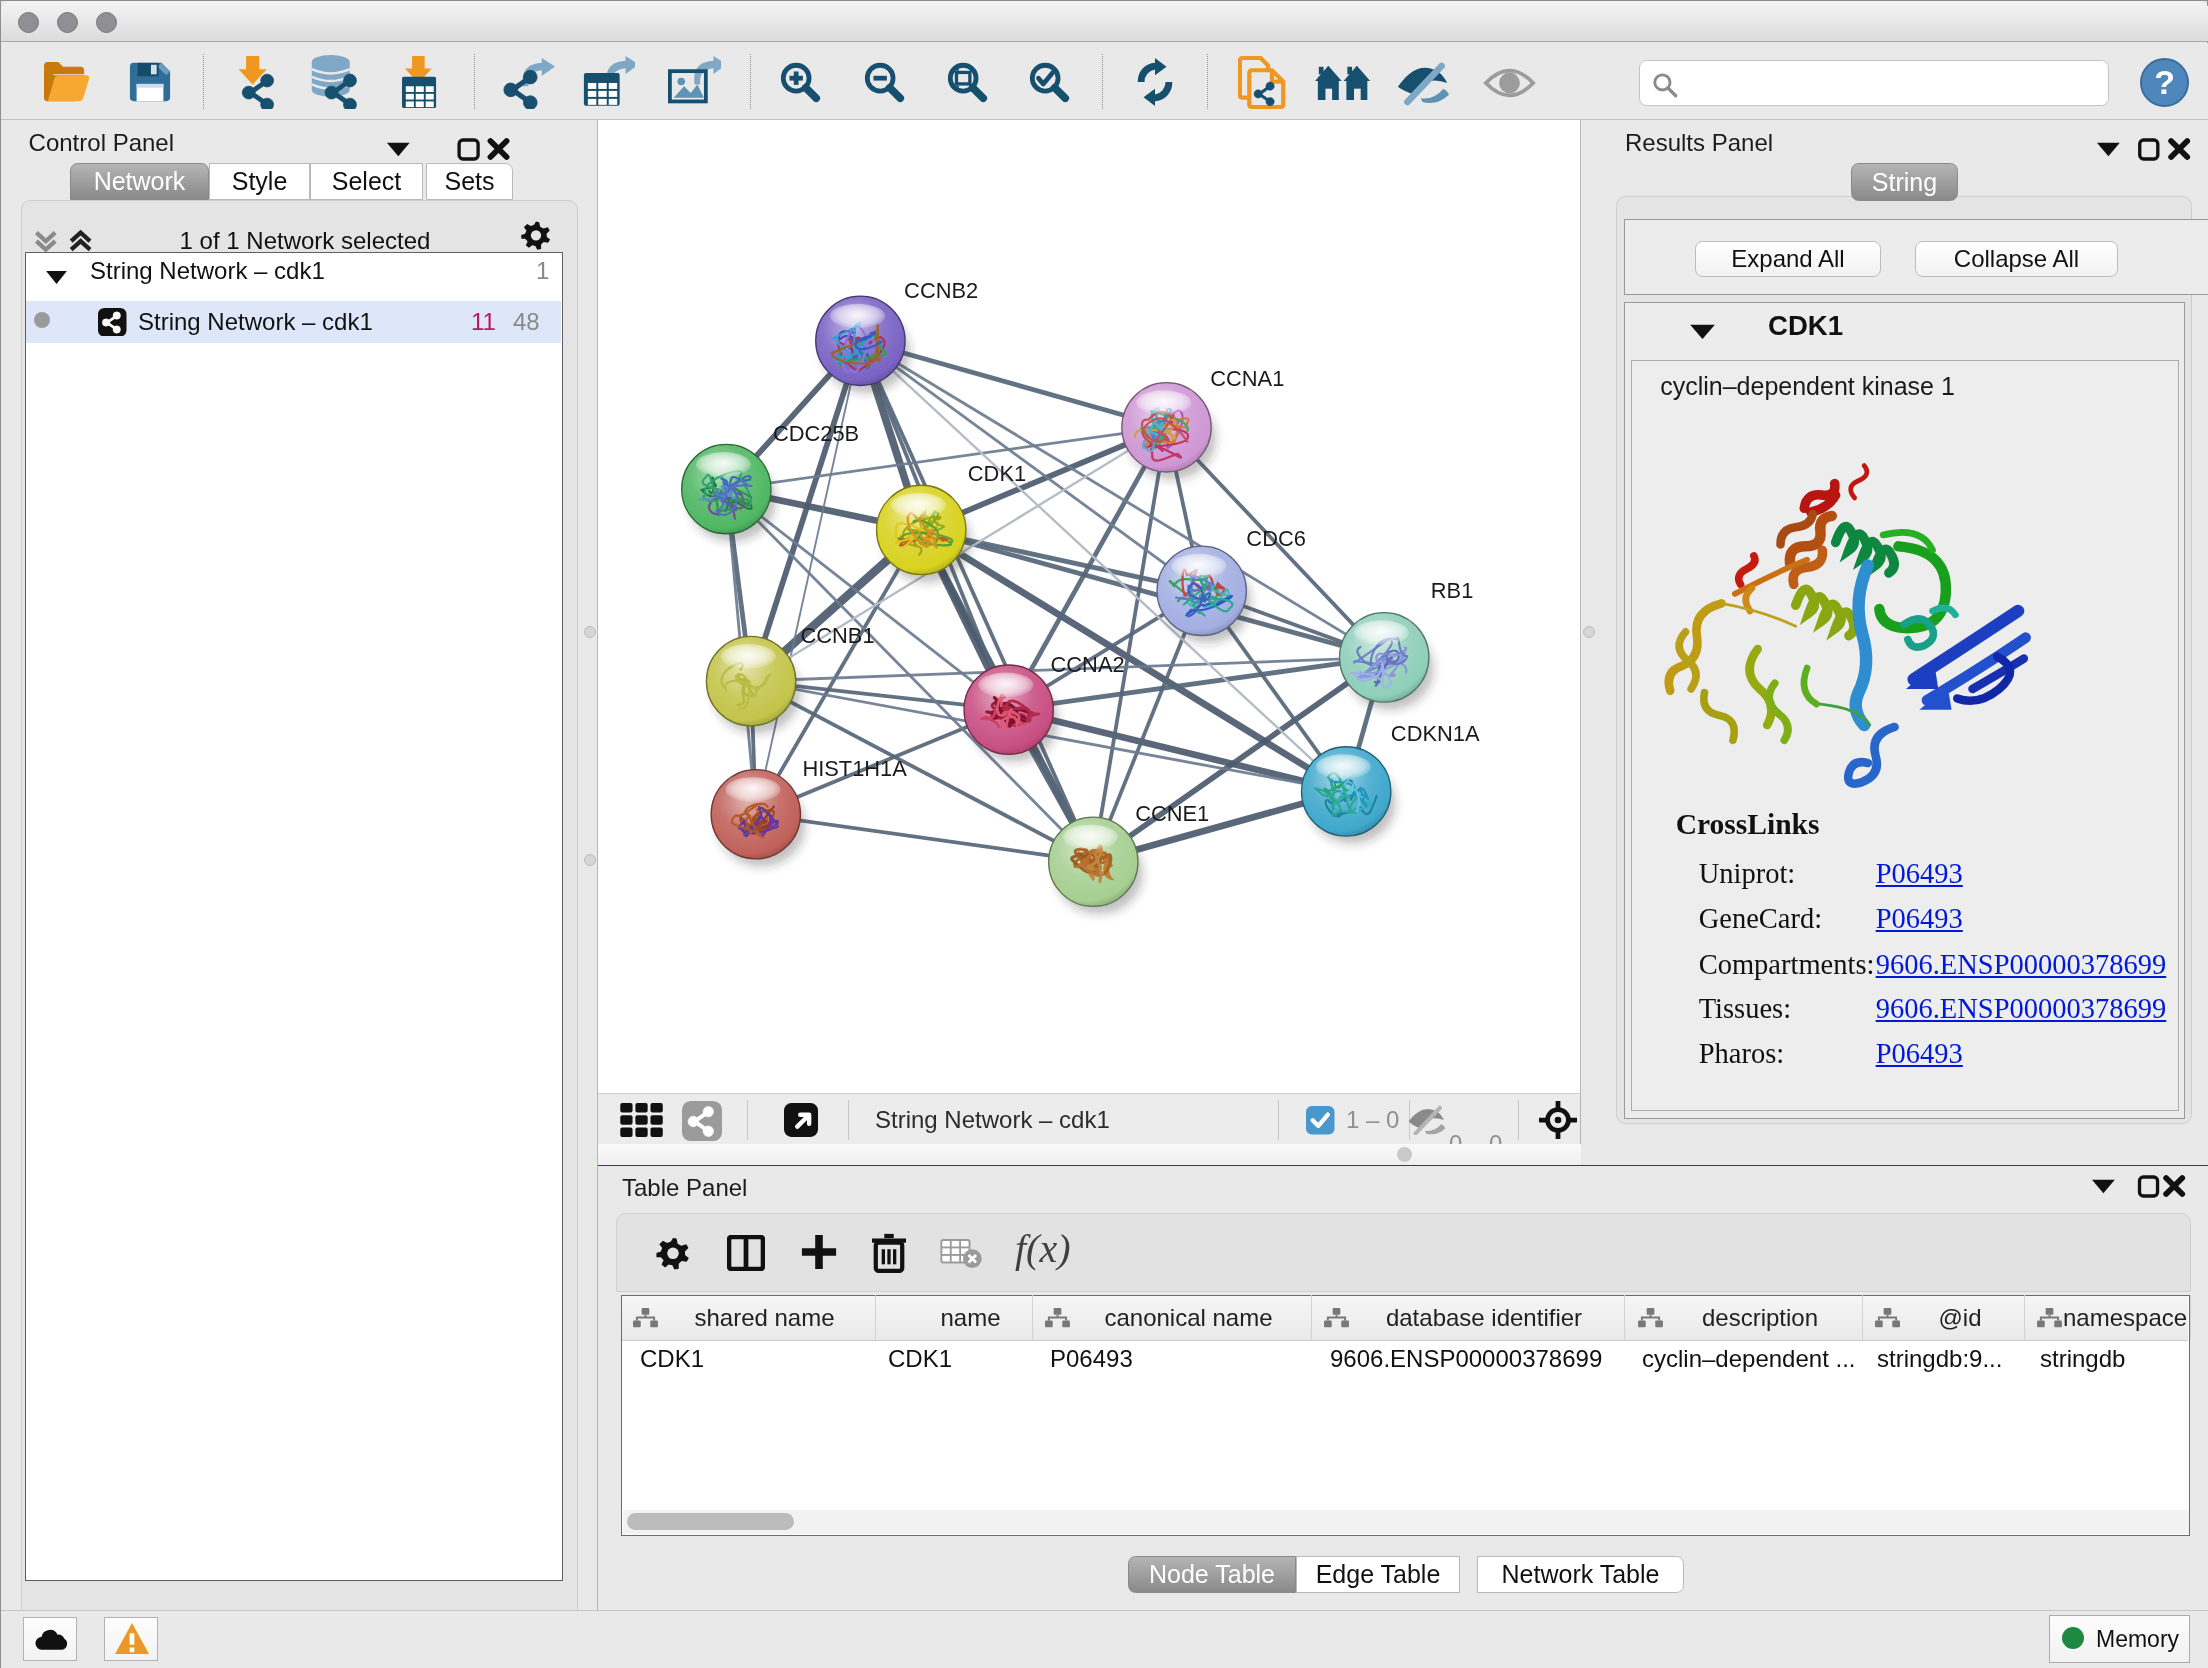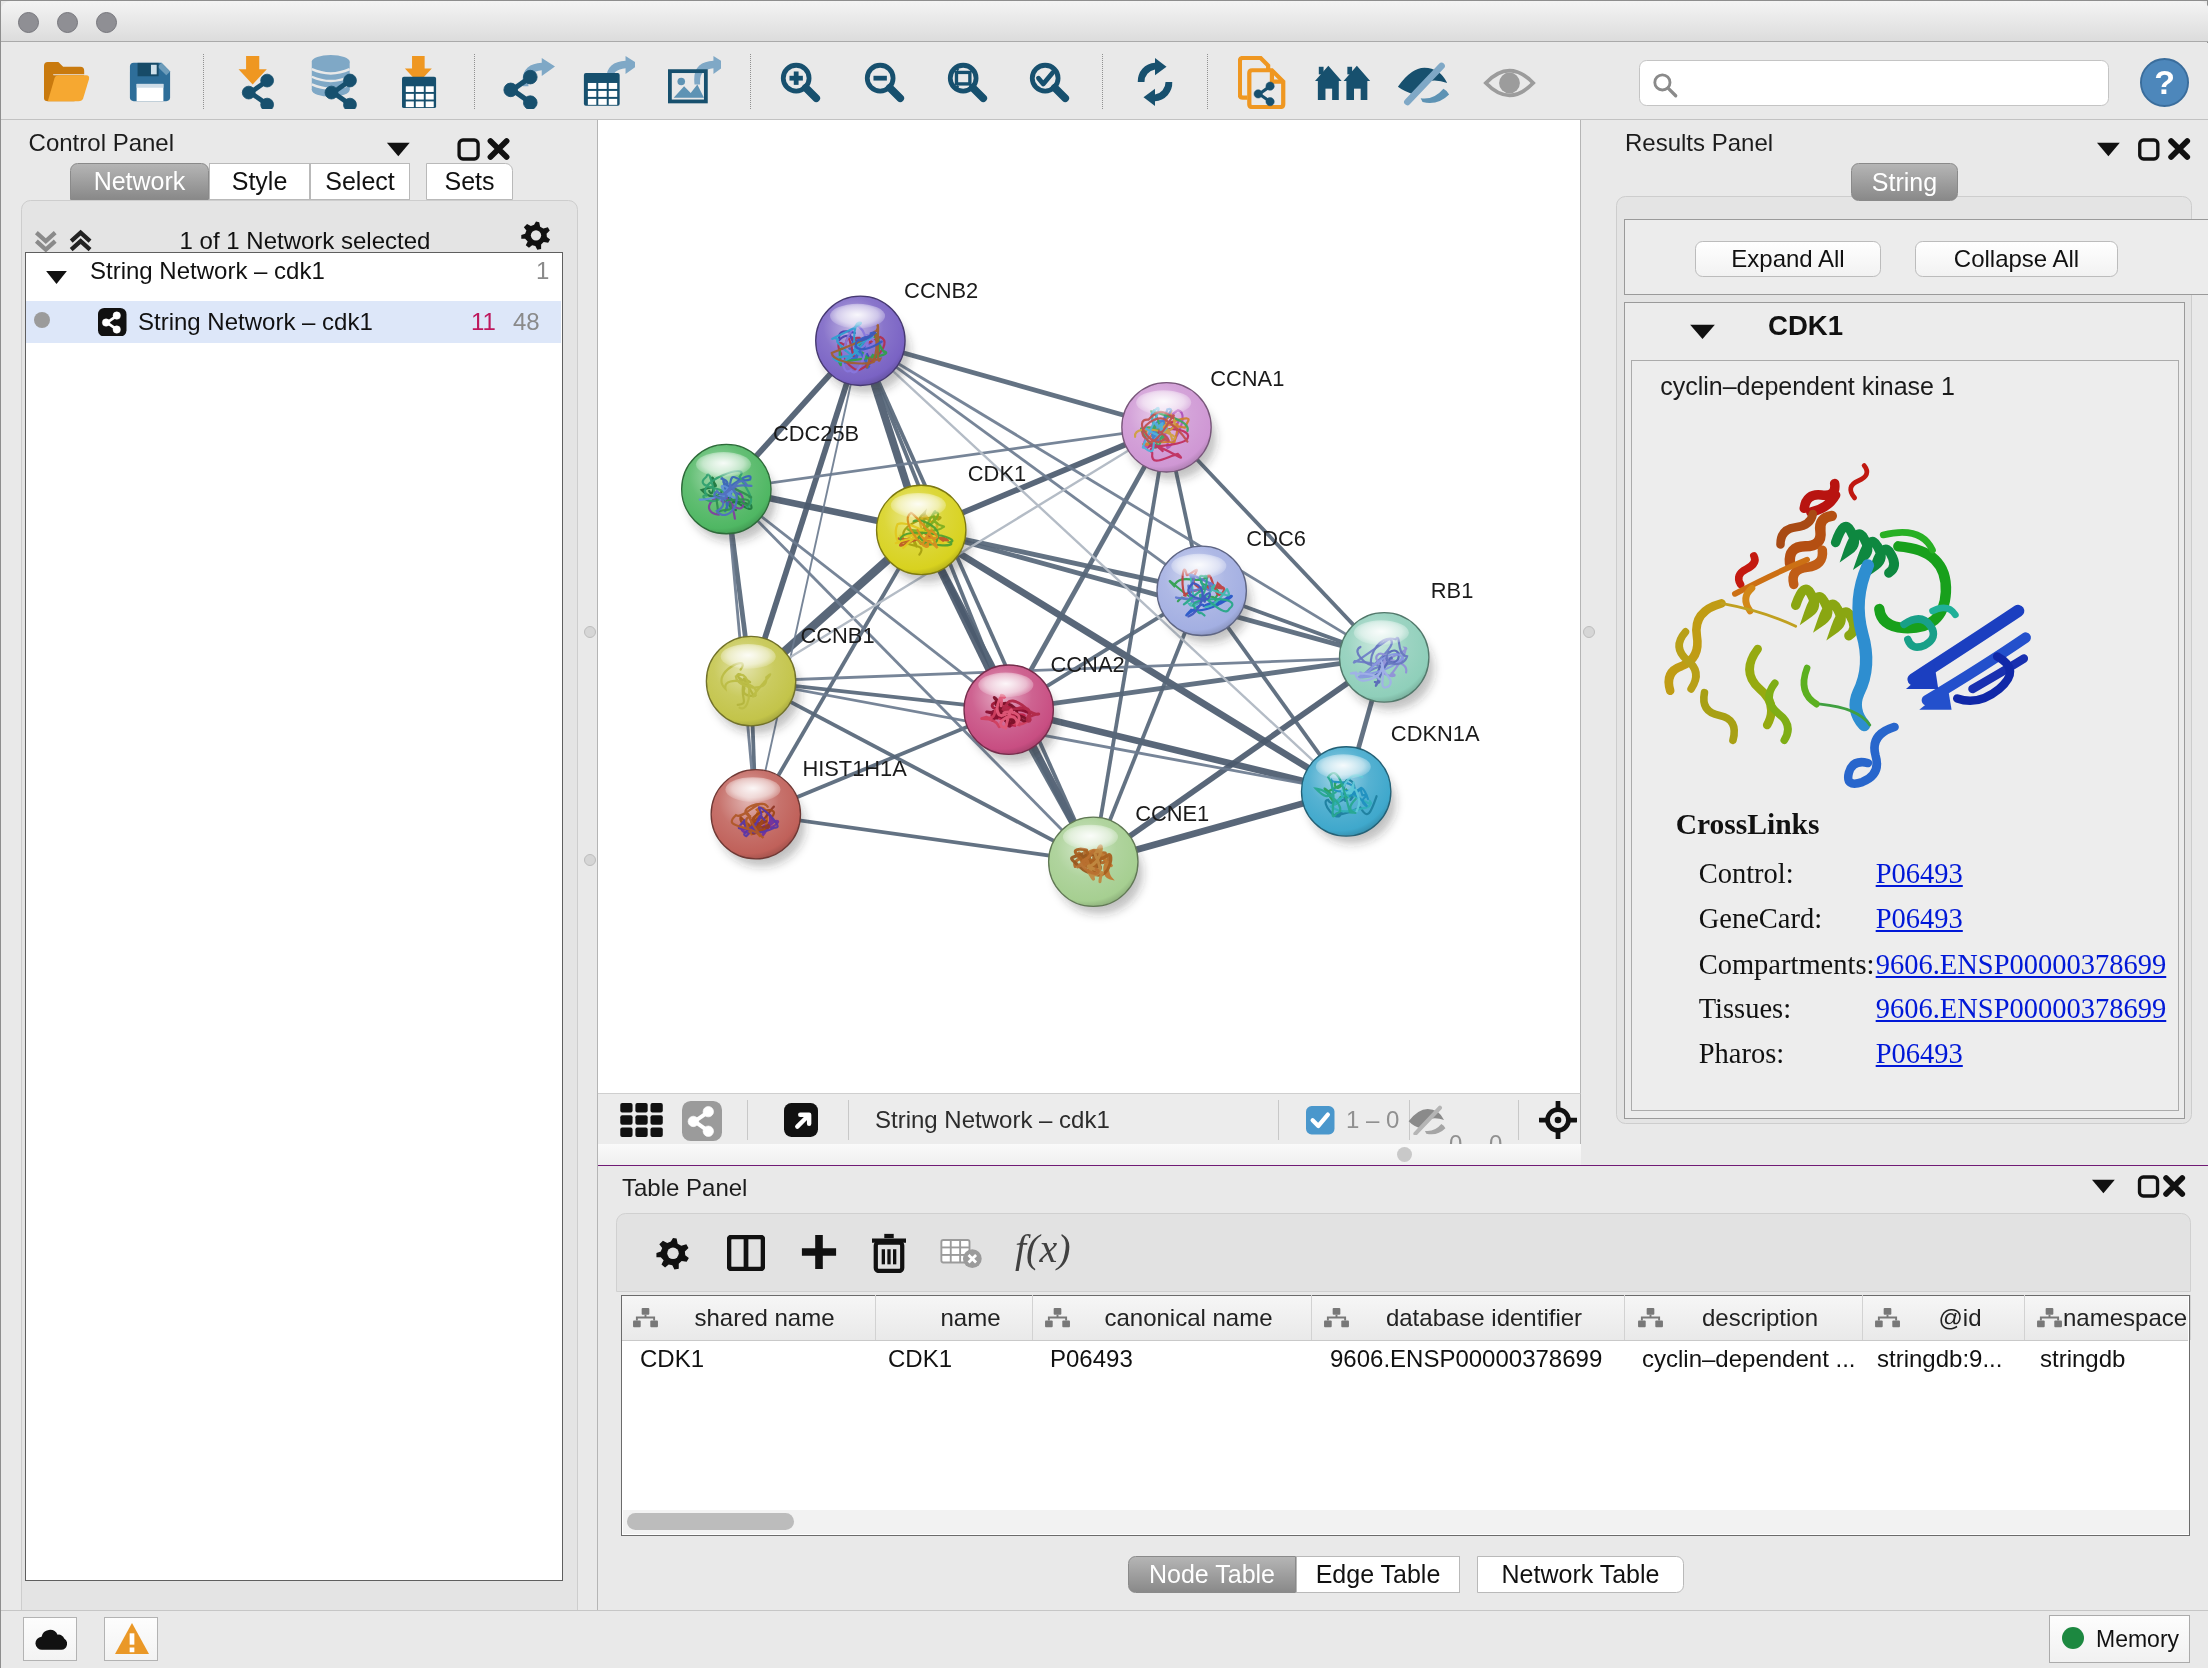--- a/index.html
+++ b/index.html
@@ -209,21 +209,21 @@
 <div class="abs" style="left:0;top:119px;width:597px;height:1491px;background:#e9e9e9;border-right:1.9px solid #b5b5b5;">
   <div class="ptitle abs" style="left:27.6px;top:8.6px;">Control Panel</div>
   <svg class="abs" style="left:384px;top:17px" width="133" height="25" viewBox="0 0 140 26">
     <path d="M2 6 L26 6 L14 20 Z" fill="#111"></path>
     <rect x="78" y="3" width="20" height="20" rx="4" fill="none" stroke="#111" stroke-width="3.5"></rect>
     <path d="M111 4 L128 21 M128 4 L111 21" stroke="#111" stroke-width="6" stroke-linecap="round"></path>
   </svg>
 
   <div class="tab active" style="left:69px;top:43px;width:139px;height:37px;border-radius:7.6px 7.6px 0 0;">Network</div>
   <div class="tab" style="left:208px;top:43px;width:101px;height:37px;">Style</div>
-  <div class="tab" style="left:309px;top:43px;width:100px;height:37px;">Select</div>
+  <div class="tab" style="left:309px;top:43px;width:113px;height:37px;">Select</div>
   <div class="tab" style="left:425px;top:43px;width:87px;height:37px;border-radius:0 7.6px 0 0;">Sets</div>
 
   <div class="abs" style="left:20px;top:80px;width:557px;height:1479px;background:#e4e4e4;border:1px solid #cdcdcd;border-radius:9.5px;"></div>
 
   <svg class="abs" style="left:32px;top:107px" width="67" height="32" viewBox="0 0 70 34">
     <g fill="none" stroke="#8a8a8a" stroke-width="4.5">
           <path d="M3 6 l10 9 l10 -9"></path>
           <path d="M3 15 l10 9 l10 -9"></path>
         </g>
     <g fill="none" stroke="#222" stroke-width="4.5">
@@ -670,21 +670,21 @@
 <path d="M1806 632 q-30 8 -26 34 q4 24 -16 32 q-18 6 -12 26" stroke="#c09c14" stroke-width="9" fill="none" stroke-linecap="round"></path>
 <path d="M1768 662 q-14 16 2 30 q16 12 4 30" stroke="#b8a018" stroke-width="8" fill="none" stroke-linecap="round"></path>
 <path d="M1788 726 q-4 20 16 24 q20 4 14 26" stroke="#a8a014" stroke-width="8" fill="none" stroke-linecap="round"></path>
 <path d="M1844 680 q-18 24 2 42 q20 16 8 38" stroke="#96aa10" stroke-width="9" fill="none" stroke-linecap="round"></path>
 <path d="M1862 716 q-14 18 4 32 q16 12 6 28" stroke="#7fae16" stroke-width="8" fill="none" stroke-linecap="round"></path>
 <path d="M1896 700 q-10 26 10 38" stroke="#5cb020" stroke-width="7" fill="none" stroke-linecap="round"></path>
 <path d="M1806 632 Q1850 640 1884 656" stroke="#c0a020" stroke-width="3" fill="none" stroke-linecap="round"></path>
 <path d="M1910 738 Q1950 742 1962 760" stroke="#40a040" stroke-width="3" fill="none" stroke-linecap="round"></path>
       </svg>
       <div class="abs" style="left:44px;top:447px;font-family:'Liberation Serif',serif;font-size:29.5px;font-weight:bold;color:#111;">CrossLinks</div>
-      <div class="abs" style="left:67px;top:497px;font-family:'Liberation Serif',serif;font-size:28.5px;color:#111;">Control:</div>
+      <div class="abs" style="left:67px;top:497px;font-family:'Liberation Serif',serif;font-size:28.5px;color:#111;">Uniprot:</div>
       <div class="abs" style="left:244px;top:497px;font-family:'Liberation Serif',serif;font-size:28.5px;"><a class="lnk">P06493</a></div>
       <div class="abs" style="left:67px;top:542px;font-family:'Liberation Serif',serif;font-size:28.5px;color:#111;">GeneCard:</div>
       <div class="abs" style="left:244px;top:542px;font-family:'Liberation Serif',serif;font-size:28.5px;"><a class="lnk">P06493</a></div>
       <div class="abs" style="left:67px;top:588px;font-family:'Liberation Serif',serif;font-size:28.5px;color:#111;">Compartments:</div>
       <div class="abs" style="left:244px;top:588px;font-family:'Liberation Serif',serif;font-size:28.5px;"><a class="lnk">9606.ENSP00000378699</a></div>
       <div class="abs" style="left:67px;top:632px;font-family:'Liberation Serif',serif;font-size:28.5px;color:#111;">Tissues:</div>
       <div class="abs" style="left:244px;top:632px;font-family:'Liberation Serif',serif;font-size:28.5px;"><a class="lnk">9606.ENSP00000378699</a></div>
       <div class="abs" style="left:67px;top:677px;font-family:'Liberation Serif',serif;font-size:28.5px;color:#111;">Pharos:</div>
       <div class="abs" style="left:244px;top:677px;font-family:'Liberation Serif',serif;font-size:28.5px;"><a class="lnk">P06493</a></div>
     </div>

